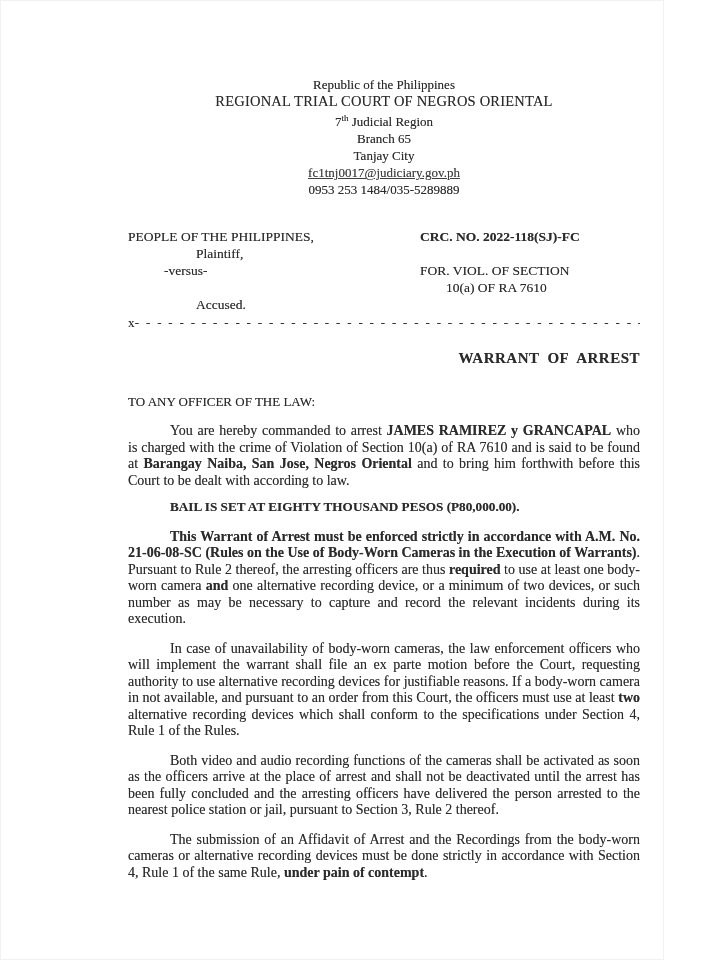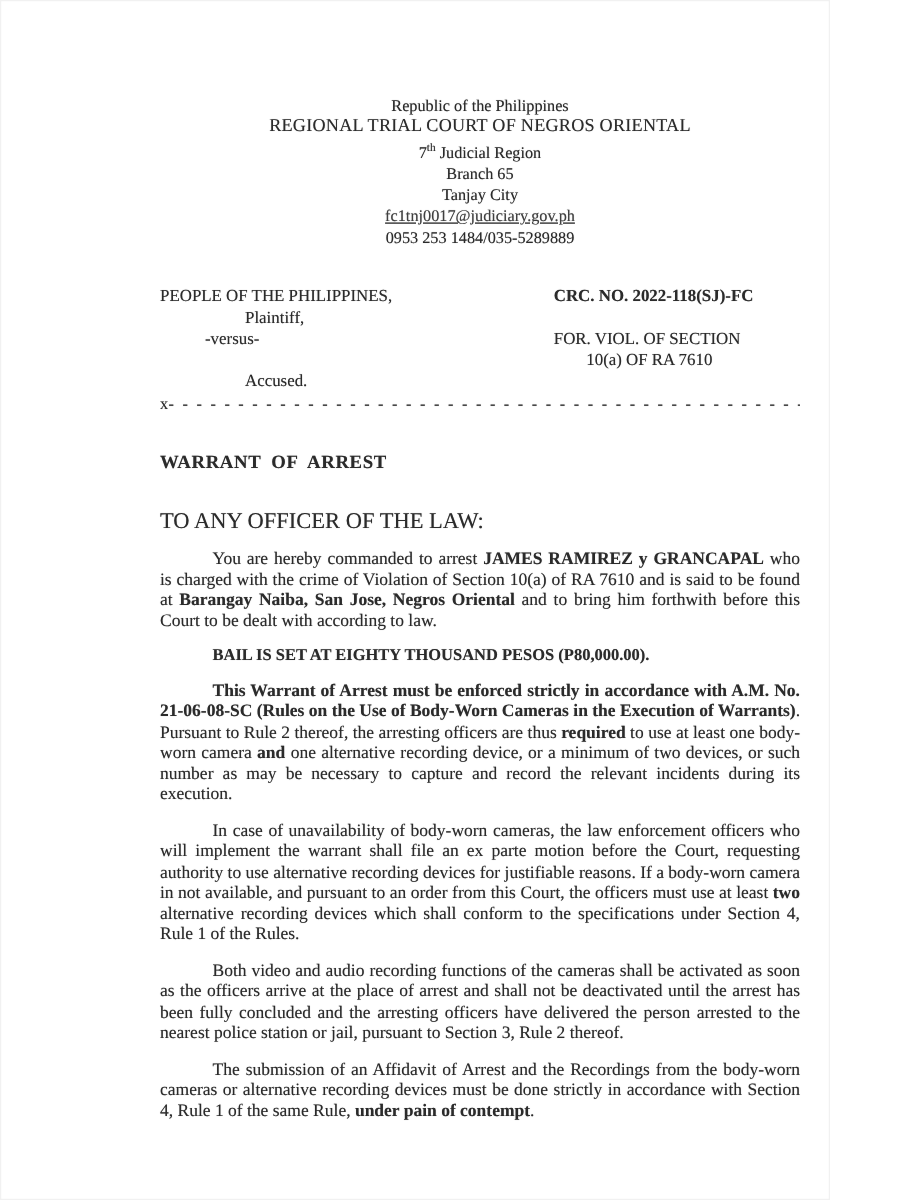--- a/index.html
+++ b/index.html
@@ -21,49 +21,49 @@
   .content { padding: 76px 80px 0 128px; width: 720px; }
 
   
   .hdr { text-align: center; font-size: 13px; line-height: 17px; }
   .hdr .court-name { font-size: 14.5px; letter-spacing: 0.2px; }
   .hdr sup { font-size: 9px; }
   .email-link { color: #404040; text-decoration: underline; cursor: pointer; }
 
   
   .caption { margin-top: 30px; font-size: 13.5px; line-height: 17px; }
-  .cap-row { display: flex; gap: 23px; }
+  .cap-row { display: flex; }
   .cap-left { width: 292px; flex: 0 0 292px; }
   .cap-right { flex: 1; }
   .row-b { }
   .plaintiff-role, .accused-role { padding-left: 68px; }
   .versus { padding-left: 36px; }
   .charge2 { padding-left: 26px; }
   .b { font-weight: bold; }
 
   .sep-line {
     margin-top: 1px;
     font-size: 13px;
     letter-spacing: 0.3px;
     word-spacing: 3px;
     white-space: nowrap;
     overflow: hidden;
     width: 512px;
   }
 
   .doc-title {
-    margin-top: 31px;
-    text-align: left;
+    margin-top: 19px;
+    text-align: right;
     font-weight: bold;
     font-size: 15px;
     letter-spacing: 0.5px;
     word-spacing: 4px;
   }
 
-  .salutation { margin-top: 27px; font-size: 18px; }
+  .salutation { margin-top: 27px; font-size: 13px; }
 
   p.par {
     width: 512px;
     margin: 13px 0 0 0;
     font-size: 14px;
     line-height: 16.5px;
     text-align: justify;
     text-indent: 42px;
   }
   p.bail {

